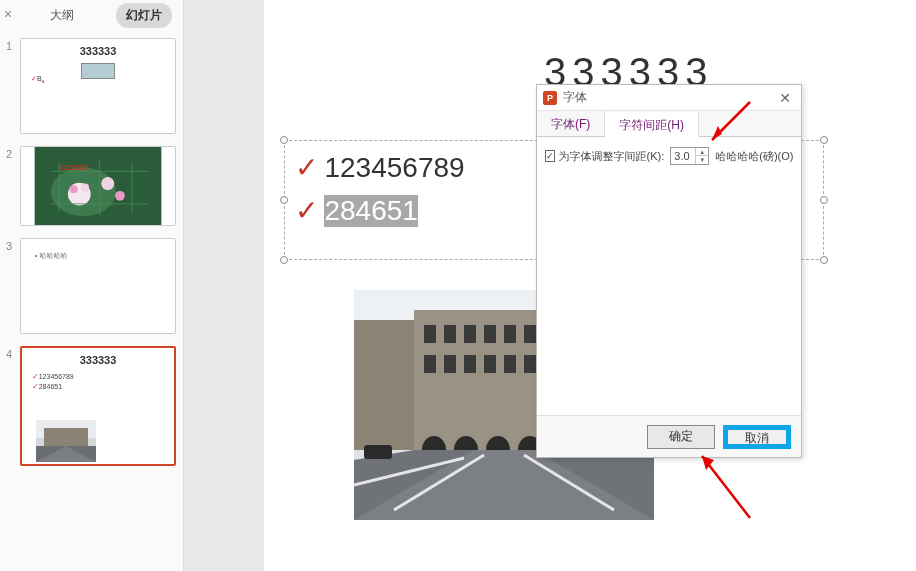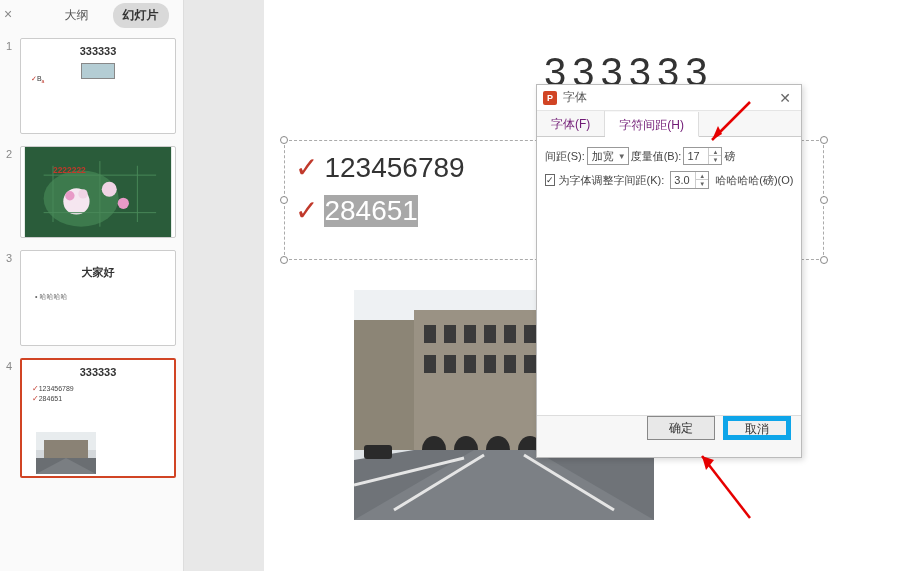--- a/index.html
+++ b/index.html
@@ -1,20 +1,20 @@
 <!DOCTYPE html>
 <html><head>
 <meta charset="utf-8">
 <style>
 * { margin: 0; padding: 0; box-sizing: border-box; font-family: "Microsoft YaHei", sans-serif; }
 body { background: #f5f5f5; width: 916px; height: 571px; overflow: hidden; position: relative; }
 
 
 .sidebar { position: absolute; left: 0; top: 0; width: 184px; height: 571px; background: #fafafa; border-right: 1px solid #ddd; }
-.side-header { height: 30px; display: flex; align-items: center; padding-left: 40px; gap: 14px; font-size: 12px; color: #555; justify-content: center; }
+.side-header { height: 30px; display: flex; align-items: center; padding-left: 40px; gap: 32px; font-size: 12px; color: #555; }
 .close-x { position: absolute; left: 4px; top: 6px; font-size: 14px; color: #888; cursor: pointer; }
 .side-tab { padding: 4px 10px; border-radius: 12px; }
 .side-tab.active { background: #d9d9d9; color: #333; font-weight: bold; }
 .thumbs { padding: 6px 0 0 0; overflow-y: auto; height: calc(100% - 30px); }
 .thumb-row { display: flex; align-items: flex-start; padding: 2px 6px 10px 6px; }
 .thumb-num { font-size: 11px; color: #888; width: 10px; margin-right: 4px; margin-top: 2px; }
 .thumb { width: 156px; border: 1px solid #ccc; background: #fff; border-radius: 2px; position: relative; overflow: hidden; }
 .thumb.selected { border: 2px solid #d14424; }
 .thumb-content { width: 100%; height: 100%; position: relative; }
 
@@ -51,21 +51,21 @@
 .select-box { display: inline-flex; align-items: center; border: 1px solid #999; height: 18px; padding: 0 2px 0 4px; background: #fff; }
 .select-box .val { min-width: 24px; font-size: 11px; }
 .select-box .arrow { font-size: 8px; color: #666; margin-left: 2px; }
 .num-input { display: inline-flex; align-items: center; border: 1px solid #999; height: 18px; background: #fff; }
 .num-input .val { width: 24px; padding: 0 3px; font-size: 11px; }
 .spinner { display: flex; flex-direction: column; border-left: 1px solid #ccc; }
 .spinner span { width: 12px; height: 8px; font-size: 6px; text-align: center; line-height: 8px; color: #666; cursor: pointer; }
 .spinner span:first-child { border-bottom: 1px solid #ccc; }
 .cb-row { display: flex; align-items: center; gap: 4px; }
 .cb { width: 12px; height: 12px; border: 1px solid #666; display: inline-flex; align-items: center; justify-content: center; font-size: 9px; color: #333; }
-.dlg-footer { position: absolute; bottom: 0; left: 0; right: 0; height: 42px; border-top: 1px solid #ddd; display: flex; justify-content: flex-end; gap: 8px; padding-right: 10px; background: #f7f7f7; }
+.dlg-footer { position: absolute; bottom: 0; left: 0; right: 0; height: 42px; border-top: 1px solid #ddd; display: flex; align-items: center; justify-content: flex-end; gap: 8px; padding-right: 10px; background: #f7f7f7; }
 .dlg-btn { width: 68px; height: 24px; border: 5px solid #0ea5e9; background: #f0f0f0; font-size: 12px; color: #333; cursor: pointer; }
 .dlg-btn.primary { border: 1px solid #888; background: #e8e8e8; }
 
 
 .arrow-ann { position: absolute; pointer-events: none; }
 .arrow-ann line { stroke: #e60000; stroke-width: 2.5; }
 .arrow-ann polygon { fill: #e60000; }
 
 
 .t-title-big { font-size: 11px; font-weight: 600; color: #333; text-align: center; margin-top: 6px; }
@@ -89,41 +89,40 @@
         <div class="thumb-content">
           <div class="t-title-big">333333</div>
           <div style="position:absolute;left:10px;top:30px;font-size:7px;color:#c0392b">✓<span style="color:#333">B</span><sub style="font-size:5px">a</sub></div>
           <div class="t-rect"></div>
         </div>
       </div>
     </div>
 
     <div class="thumb-row">
       <span class="thumb-num">2</span>
-      <div class="thumb" style="height:92px">
+      <div class="thumb" style="height:80px">
         <svg class="thumb-content" viewBox="0 0 156 96">
           <rect width="156" height="96" fill="#2a5c3a"></rect>
           <ellipse cx="60" cy="55" rx="40" ry="30" fill="#3d7a4d"></ellipse>
           <circle cx="55" cy="58" r="14" fill="#f5e6f0"></circle>
           <circle cx="48" cy="52" r="5" fill="#e89ac7"></circle>
           <circle cx="62" cy="50" r="5" fill="#f0d4e5"></circle>
           <circle cx="58" cy="64" r="5" fill="#f5e6f0"></circle>
           <circle cx="90" cy="45" r="8" fill="#f0d4e5"></circle>
           <circle cx="105" cy="60" r="6" fill="#e89ac7"></circle>
           <path d="M20 30 L140 30 M20 70 L140 70 M30 20 L30 80 M80 15 L80 85 M120 20 L120 80" stroke="#4a8a5a" stroke-width="1"></path>
           <text x="30" y="28" font-size="9" fill="#c0392b" font-weight="bold">2222222</text>
         </svg>
       </div>
     </div>
 
     <div class="thumb-row">
       <span class="thumb-num">3</span>
       <div class="thumb" style="height:96px">
         <div class="thumb-content">
-          <div class="t-title-big" style="margin-top:14px">大家好</div>
           <div style="font-size:7px;color:#666;margin:12px 0 0 14px">• <span>哈哈哈哈</span></div>
         </div>
       </div>
     </div>
 
     <div class="thumb-row">
       <span class="thumb-num">4</span>
       <div class="thumb selected" style="height:120px">
         <div class="thumb-content">
           <div class="t-title-big">333333</div>
@@ -218,36 +217,20 @@
   <div class="dlg-titlebar">
     <span class="dlg-logo">P</span>
     <span class="dlg-title">字体</span>
     <span class="dlg-x">✕</span>
   </div>
   <div class="dlg-tabs">
     <div class="dlg-tab">字体(F)</div>
     <div class="dlg-tab active">字符间距(H)</div>
   </div>
   <div class="dlg-body">
-    <div class="form-row">
-      <span class="lbl">间距(S):</span>
-      <span class="select-box">
-        <span class="val">加宽</span>
-        <span class="arrow">▼</span>
-      </span>
-      <span class="lbl">度量值(B):</span>
-      <span class="num-input">
-        <span class="val">17</span>
-        <span class="spinner">
-            <span>▲</span>
-            <span>▼</span>
-          </span>
-      </span>
-      <span class="lbl">磅</span>
-    </div>
     <div class="form-row cb-row">
       <span class="cb">✓</span>
       <span class="lbl">为字体调整字间距(K):</span>
       <span class="num-input" style="margin-left:2px">
         <span class="val">3.0</span>
         <span class="spinner">
             <span>▲</span>
             <span>▼</span>
           </span>
       </span>

